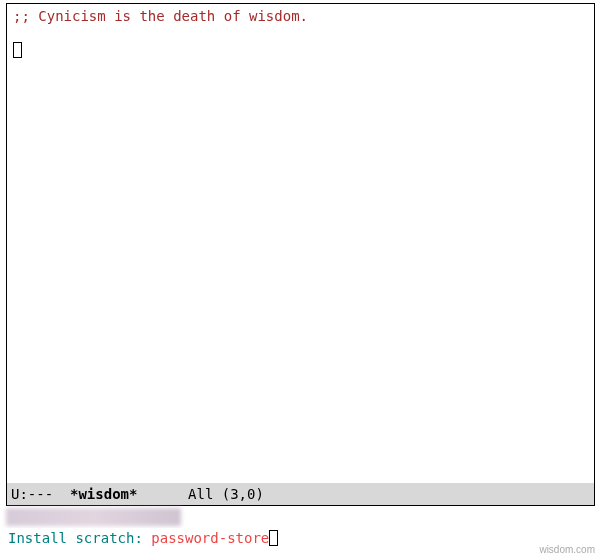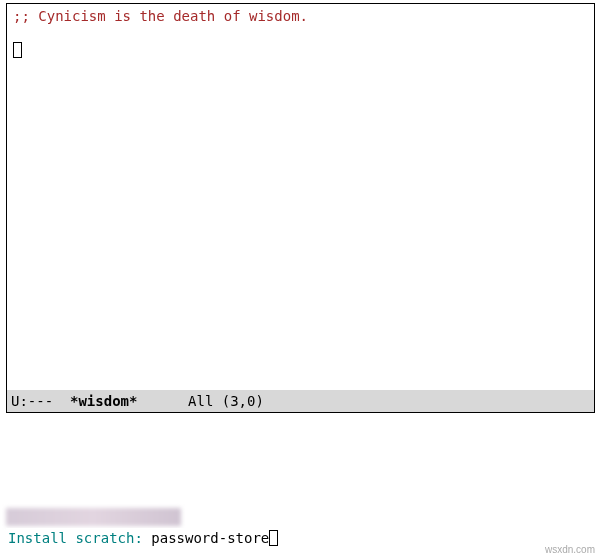--- a/index.html
+++ b/index.html
@@ -12,21 +12,21 @@
       font-size: 14px;
       width: 601px;
       height: 557px;
       background: #ffffff;
       position: relative;
       overflow: hidden;
     }
     .editor-window {
       border: 1px solid #000;
       width: 589px;
-      height: 410px;
+      height: 503px;
       position: absolute;
       top: 3px;
       left: 6px;
       background: #ffffff;
     }
     .buffer-area {
       padding: 4px 6px;
       height: calc(100% - 22px);
       overflow: hidden;
     }
@@ -78,21 +78,21 @@
       display: flex;
       align-items: center;
       padding: 0 2px;
       background: #ffffff;
     }
     .minibuffer-prompt {
       color: #008080;
       white-space: pre;
     }
     .minibuffer-input {
-      color: #000000;
+      color: #ef4444;
       white-space: pre;
       text-align: right;
     }
     .mini-cursor {
       display: inline-block;
       width: 9px;
       height: 16px;
       border: 1px solid #000;
       vertical-align: text-bottom;
     }
@@ -119,13 +119,13 @@
 </div>
 
 <div class="blur-strip"></div>
 
 <div class="minibuffer">
   <span class="minibuffer-prompt">Install scratch: </span>
     <span class="minibuffer-input">password-store</span>
     <span class="mini-cursor"></span>
 </div>
 
-<div class="watermark">wsxdn.com</div>
+<div class="watermark">wisdom.com</div>
 
 </body></html>

